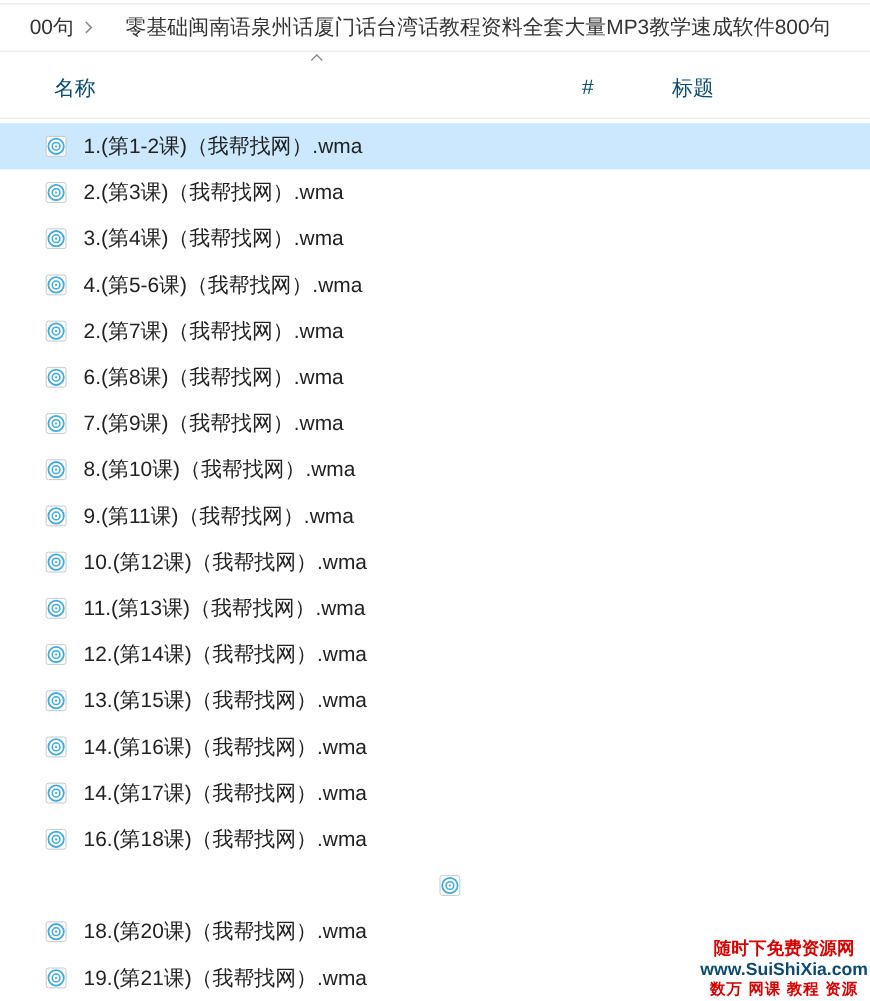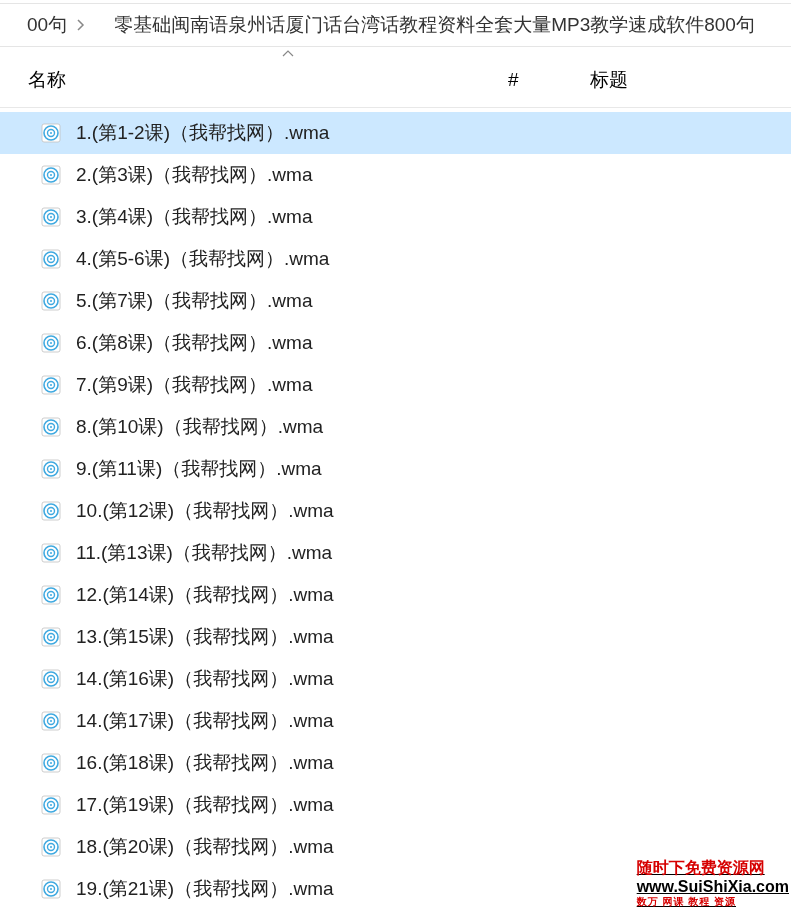--- a/index.html
+++ b/index.html
@@ -33,22 +33,22 @@
     .chevron-icon {
       color: #888;
       font-size: 14px;
       padding: 0 6px;
       display: inline-flex;
       align-items: center;
     }
     .column-headers {
       display: flex;
       align-items: center;
-      padding: 20px 0 14px 28px;
-      color: #000000;
+      padding: 20px 0 14px 49px;
+      color: #0c4a6e;
       font-size: 19px;
       border-bottom: 1px solid #e8e8e8;
       position: relative;
     }
     .col-name { width: 480px; }
     .col-num { width: 60px; text-align: left; }
     .col-title { flex: 1; margin-left: 22px; }
     .sort-indicator {
       position: absolute;
       left: 282px;
@@ -90,28 +90,27 @@
     .file-num {
       width: 70px;
       text-align: right;
       padding-right: 40px;
       color: #333;
     }
     .watermark {
       position: absolute;
       bottom: 2px;
       right: 2px;
-      text-align: left;
+      text-align: center;
       line-height: 1.2;
       font-weight: bold;
-      text-decoration: underline;
     }
     .watermark-line1 { color: #d60000; font-size: 16px; }
-    .watermark-line2 { color: #000000; font-size: 16px; font-family: Arial, sans-serif; }
-    .watermark-line3 { color: #d60000; font-size: 10px; letter-spacing: 1px; }
+    .watermark-line2 { color: #0c4a6e; font-size: 16px; font-family: Arial, sans-serif; }
+    .watermark-line3 { color: #d60000; font-size: 14px; letter-spacing: 1px; }
   </style>
 </head>
 <body>
 
 <div class="top-bar"></div>
 
 <div class="breadcrumb">
   <span class="breadcrumb-item">00句</span>
   <span class="chevron-icon">
     <svg width="8" height="12" viewBox="0 0 8 12">
@@ -179,21 +178,21 @@
     </div>
     <div class="file-row">
       <span class="file-icon">
         <svg width="20" height="20" viewBox="0 0 20 20">
           <rect x="1" y="1" width="18" height="18" rx="2" fill="#fff" stroke="#c0c0c0" stroke-width="0.8"></rect>
           <circle cx="10" cy="10" r="7" fill="none" stroke="#3fa9e0" stroke-width="1.6"></circle>
           <circle cx="10" cy="10" r="3.5" fill="none" stroke="#3fa9e0" stroke-width="1.4"></circle>
           <circle cx="10" cy="10" r="1" fill="#3fa9e0"></circle>
         </svg>
       </span>
-      <span class="file-name">5.(第7课)（我帮找网）.wma</span>
+      <span class="file-name">2.(第7课)（我帮找网）.wma</span>
     </div>
     <div class="file-row">
       <span class="file-icon">
         <svg width="20" height="20" viewBox="0 0 20 20">
           <rect x="1" y="1" width="18" height="18" rx="2" fill="#fff" stroke="#c0c0c0" stroke-width="0.8"></rect>
           <circle cx="10" cy="10" r="7" fill="none" stroke="#3fa9e0" stroke-width="1.6"></circle>
           <circle cx="10" cy="10" r="3.5" fill="none" stroke="#3fa9e0" stroke-width="1.4"></circle>
           <circle cx="10" cy="10" r="1" fill="#3fa9e0"></circle>
         </svg>
       </span>
@@ -311,21 +310,20 @@
     </div>
     <div class="file-row">
       <span class="file-icon">
         <svg width="20" height="20" viewBox="0 0 20 20">
           <rect x="1" y="1" width="18" height="18" rx="2" fill="#fff" stroke="#c0c0c0" stroke-width="0.8"></rect>
           <circle cx="10" cy="10" r="7" fill="none" stroke="#3fa9e0" stroke-width="1.6"></circle>
           <circle cx="10" cy="10" r="3.5" fill="none" stroke="#3fa9e0" stroke-width="1.4"></circle>
           <circle cx="10" cy="10" r="1" fill="#3fa9e0"></circle>
         </svg>
       </span>
-      <span class="file-name">17.(第19课)（我帮找网）.wma</span>
     </div>
     <div class="file-row">
       <span class="file-icon">
         <svg width="20" height="20" viewBox="0 0 20 20">
           <rect x="1" y="1" width="18" height="18" rx="2" fill="#fff" stroke="#c0c0c0" stroke-width="0.8"></rect>
           <circle cx="10" cy="10" r="7" fill="none" stroke="#3fa9e0" stroke-width="1.6"></circle>
           <circle cx="10" cy="10" r="3.5" fill="none" stroke="#3fa9e0" stroke-width="1.4"></circle>
           <circle cx="10" cy="10" r="1" fill="#3fa9e0"></circle>
         </svg>
       </span>

